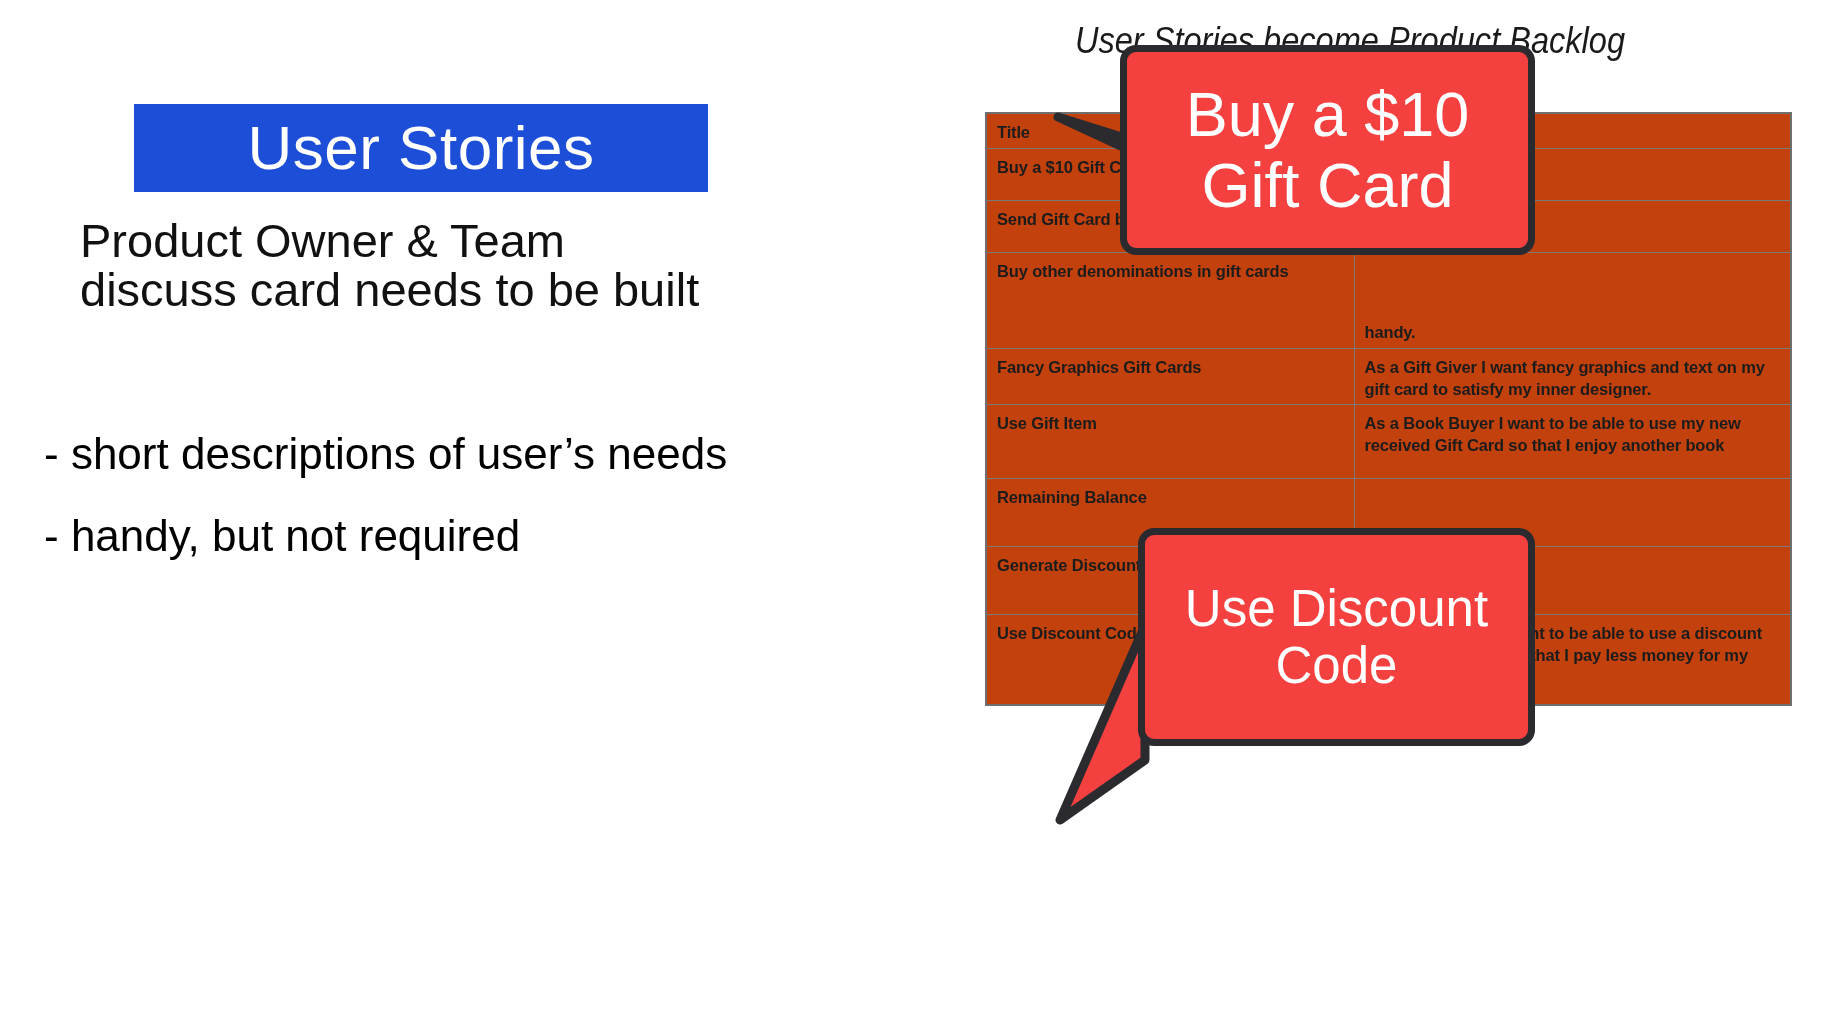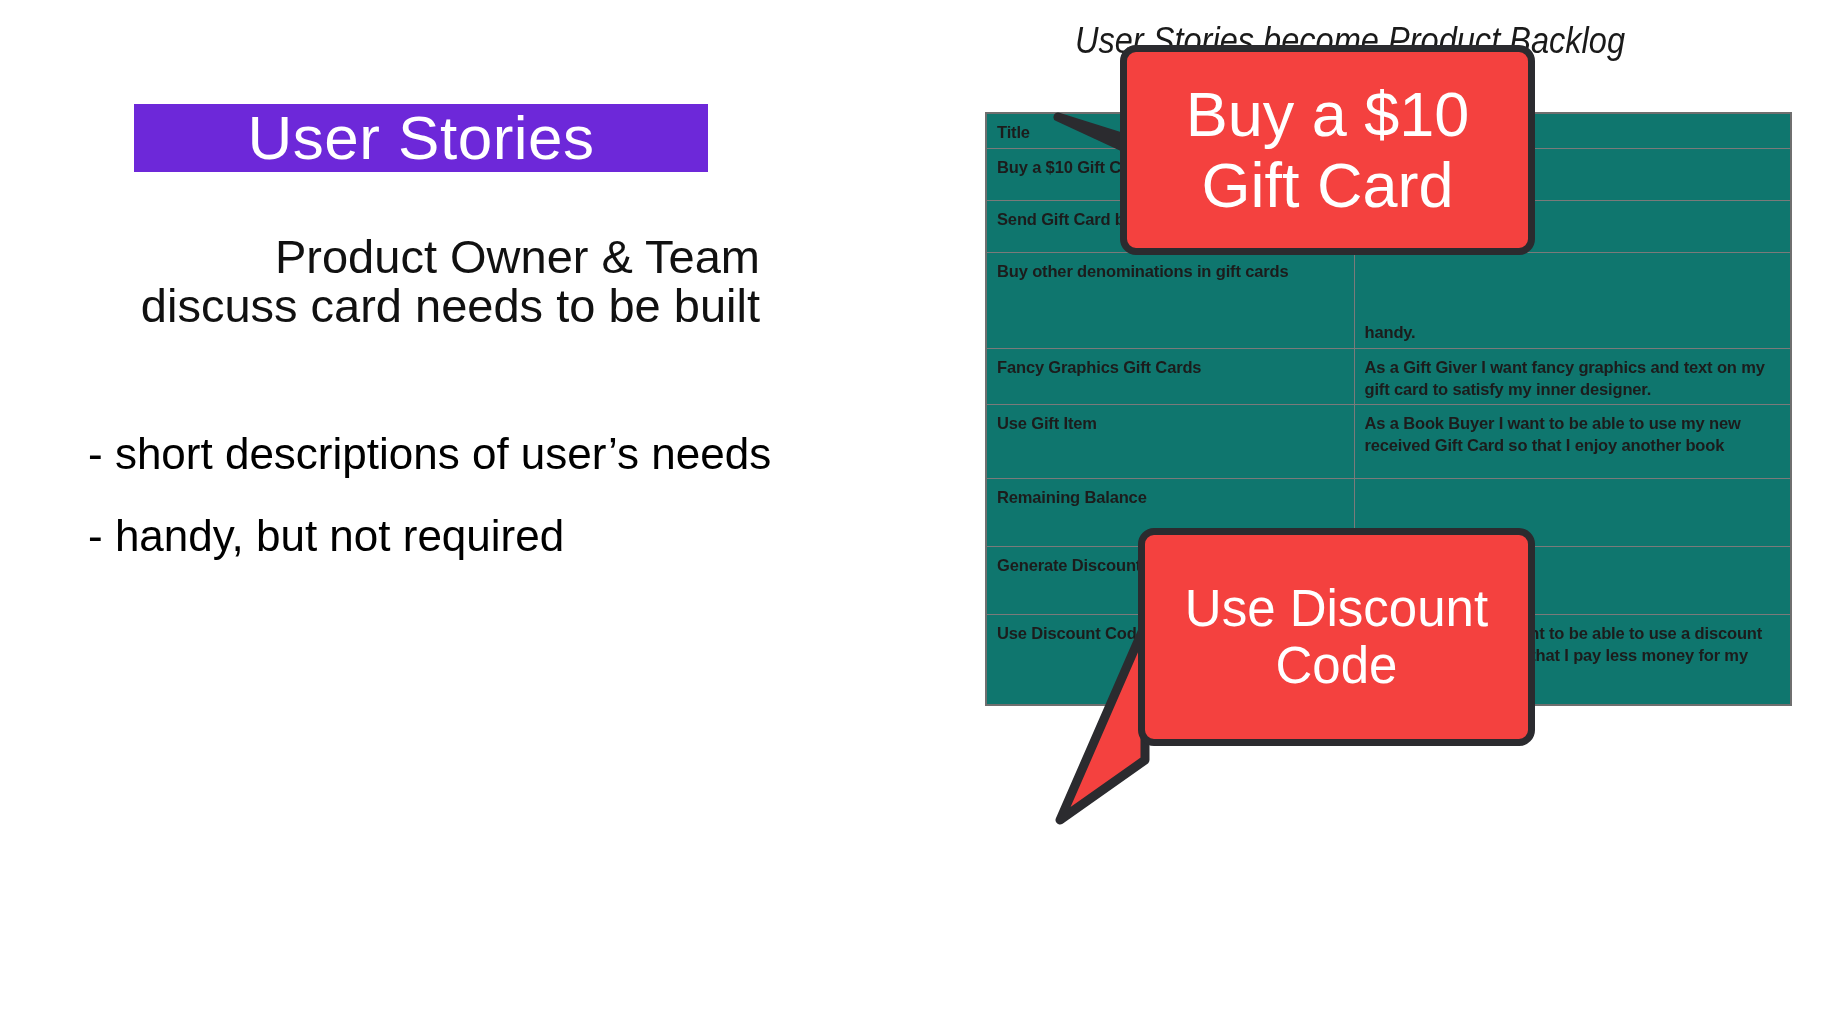--- a/index.html
+++ b/index.html
@@ -23,59 +23,58 @@
     top: 0;
     width: 960px;
     height: 1034px;
   }
 
   #user-stories-banner {
     position: absolute;
     left: 134px;
     top: 104px;
     width: 574px;
-    height: 68px;
-    background: #6d28d9;
+    height: 88px;
+    background: #1d4ed8;
     display: flex;
     align-items: center;
     justify-content: center;
     text-align: center;
   }
   #user-stories-banner .banner-text {
     font-family: "Liberation Sans", sans-serif;
     font-size: 62px;
     font-weight: 400;
     color: #ffffff;
     letter-spacing: 0.5px;
     line-height: 1;
     white-space: nowrap;
   }
 
   #subtitle-block {
     position: absolute;
     left: 80px;
-    top: 232px;
+    top: 216px;
     width: 680px;
-    text-align: right;
+    text-align: left;
     font-size: 47px;
     line-height: 1.05;
     font-weight: 400;
     color: #111111;
   }
   #subtitle-block .sub-line {
     display: block;
     white-space: nowrap;
   }
 
   #bullets-block {
     position: absolute;
     left: 44px;
     top: 432px;
     width: 880px;
-    margin-left: 44px;
   }
   #bullets-block .bullet-line {
     display: block;
     font-size: 44px;
     line-height: 1.0;
     color: #000000;
     white-space: nowrap;
     margin-bottom: 38px;
   }
 
@@ -105,21 +104,21 @@
   }
 
   
   #backlog-table {
     position: absolute;
     left: 25px;      
     top: 112px;
     width: 805px;    
     border-collapse: collapse;
     table-layout: fixed;
-    background: #0f766e;
+    background: #c2410c;
     border: 2px solid #6f6f6f;
   }
   #backlog-table col.col-title { width: 368px; }
   #backlog-table col.col-pbi   { width: 437px; }
 
   #backlog-table th,
   #backlog-table td {
     border: 1px solid #7a7a7a;
     vertical-align: top;
     padding: 8px 10px 4px 10px;

